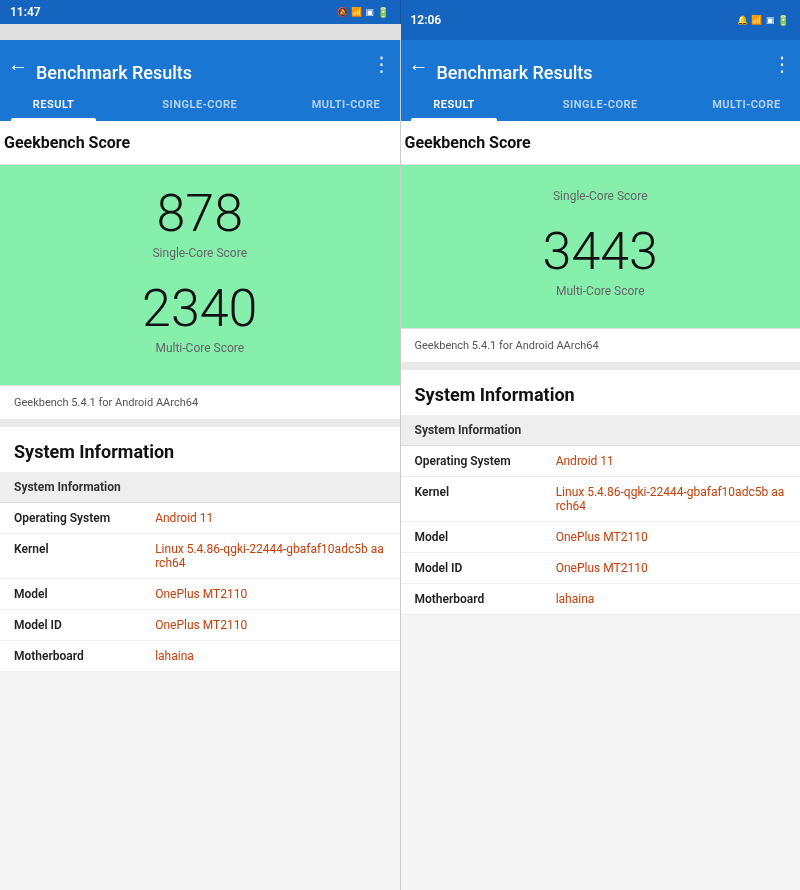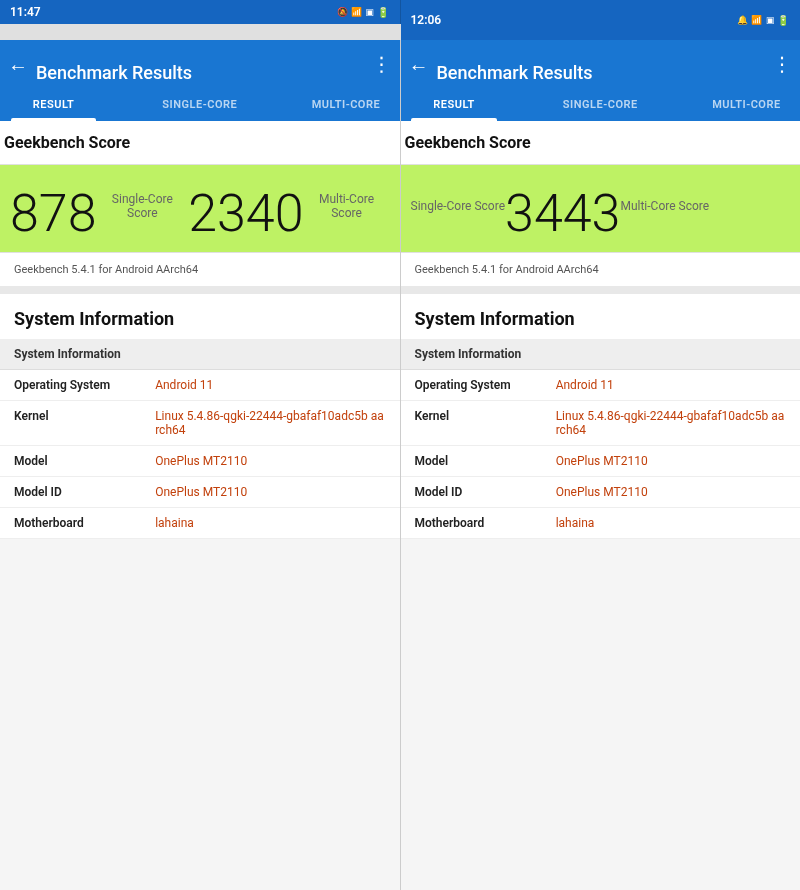--- a/index.html
+++ b/index.html
@@ -93,23 +93,23 @@
     .section-header {
       background: white;
       padding: 12px 4px;
       font-size: 16px;
       font-weight: 700;
       color: #111;
       border-bottom: 1px solid #e0e0e0;
     }
 
     .score-block {
-      background: #bef264;
-      display: flex;
-      flex-direction: row;
+      background: #86efac;
+      display: flex;
+      flex-direction: column;
       align-items: center;
       padding: 20px 10px 10px;
       border-bottom: 1px solid #e0e0e0;
       text-align: center;
     }
     .score-number {
       font-size: 52px;
       font-weight: 300;
       color: #111;
       line-height: 1.1;

